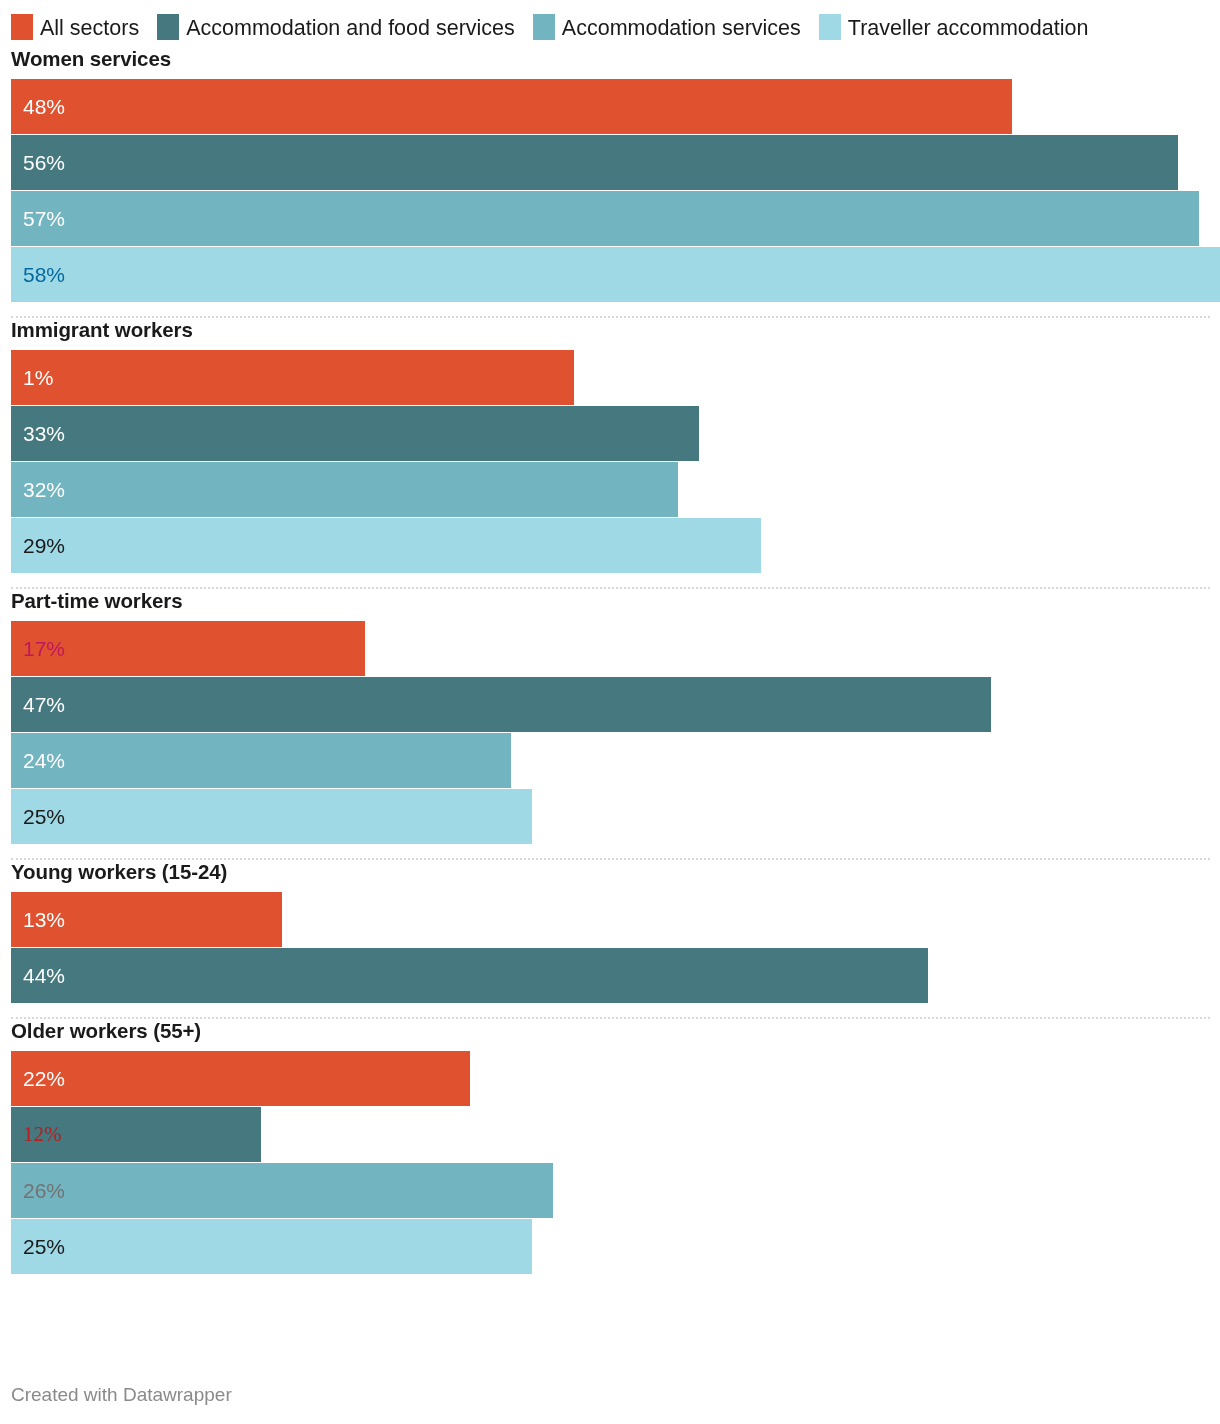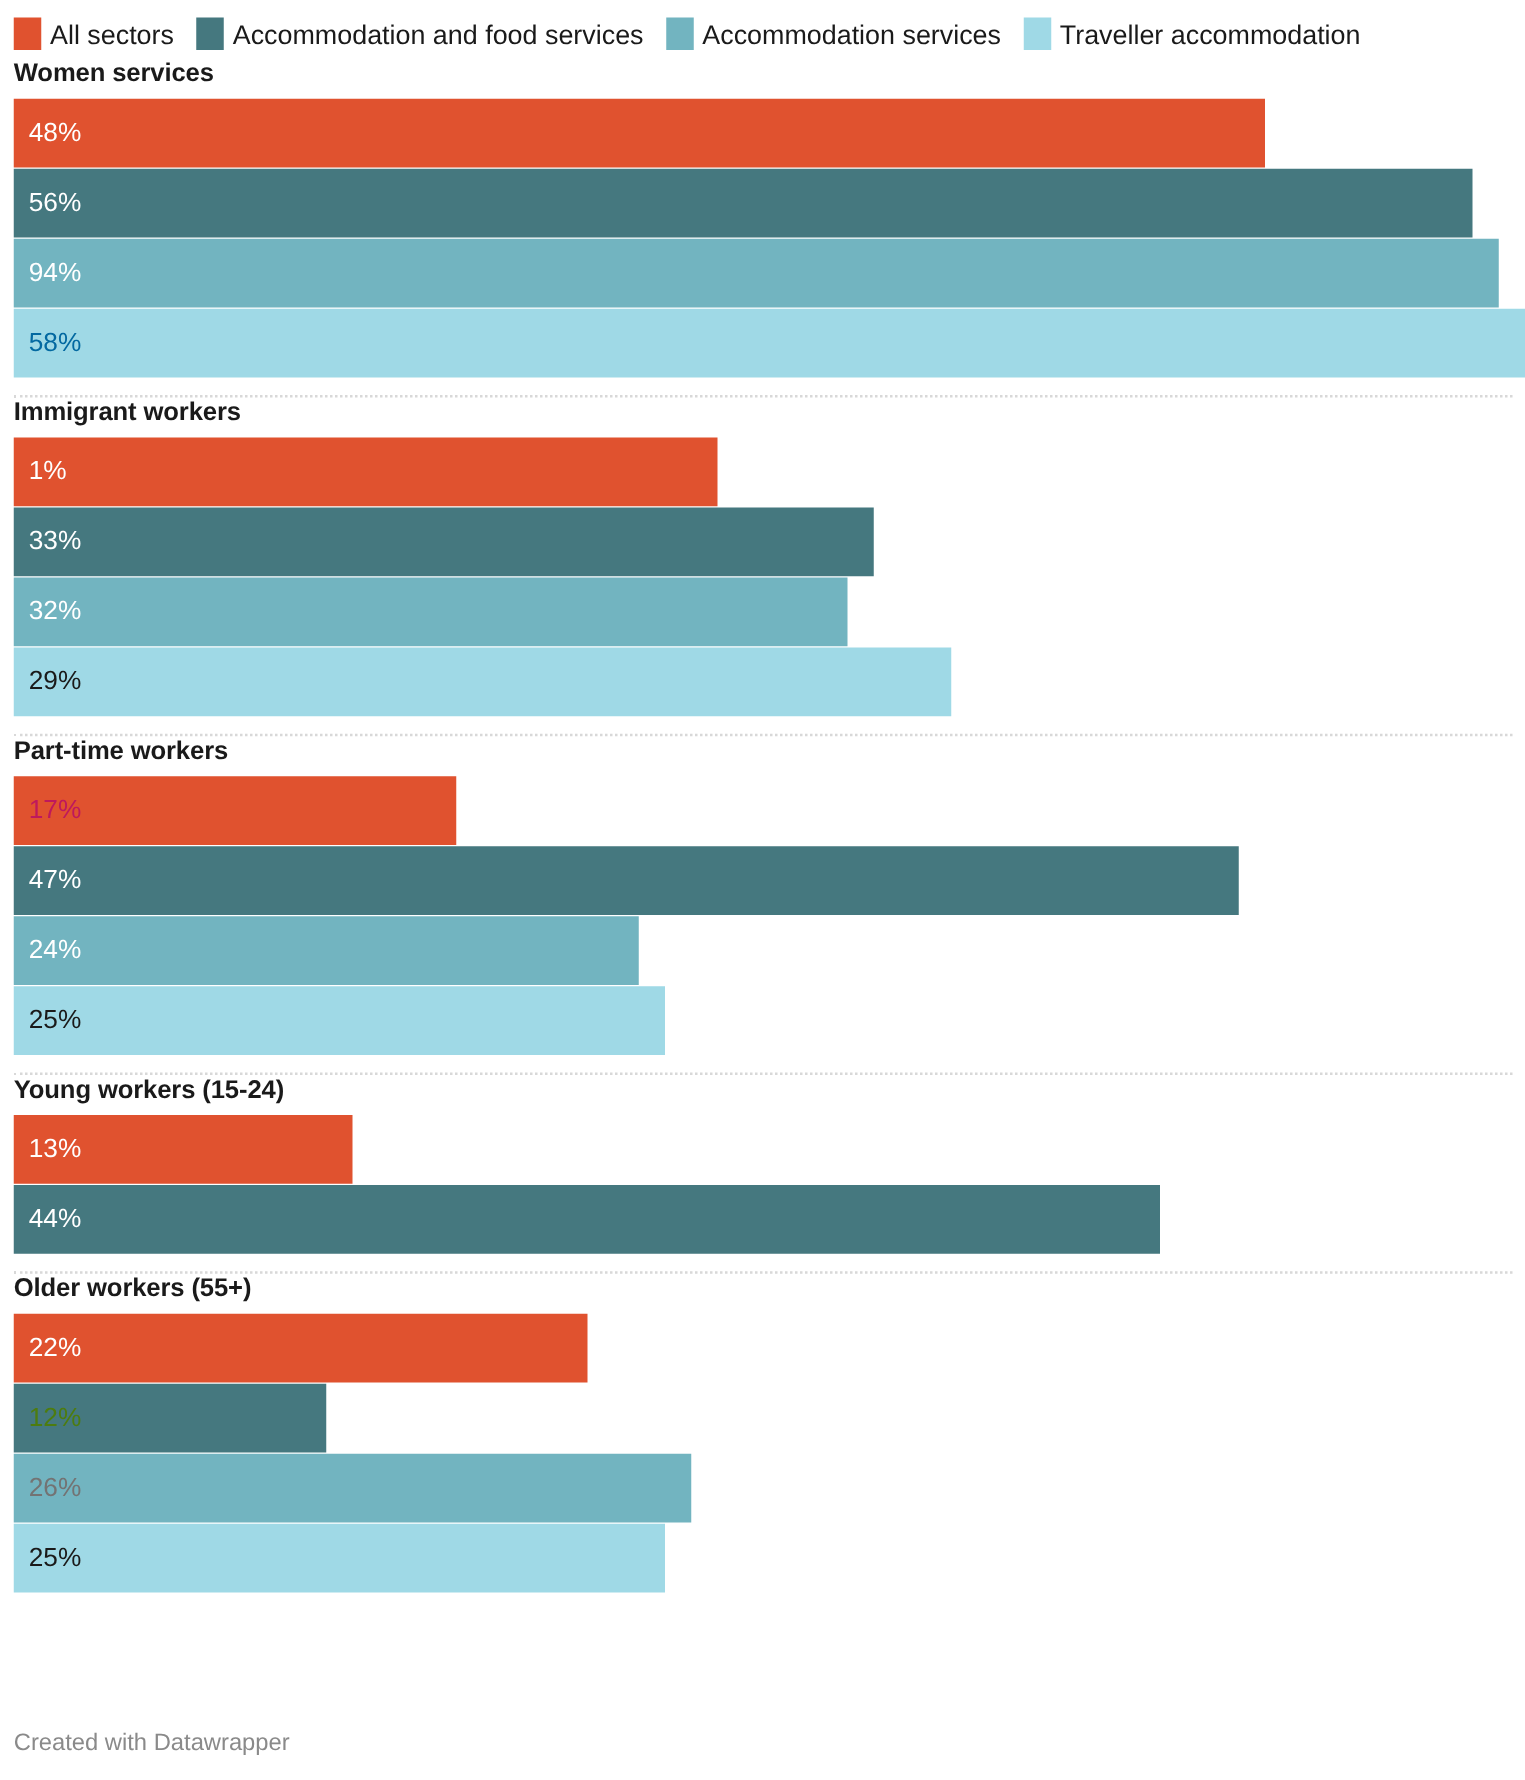--- a/index.html
+++ b/index.html
@@ -117,21 +117,21 @@
           <div class="bar-row">
             <div class="bar" style="width: 1000.55px; background: rgb(224, 82, 47);"></div>
             <span class="bar-label" style="color: rgb(255, 255, 255);">48%</span>
           </div>
           <div class="bar-row">
             <div class="bar" style="width: 1167.31px; background: rgb(69, 120, 127);"></div>
             <span class="bar-label" style="color: rgb(255, 255, 255);">56%</span>
           </div>
           <div class="bar-row">
             <div class="bar" style="width: 1188.16px; background: rgb(114, 180, 192);"></div>
-            <span class="bar-label" style="color: rgb(255, 255, 255);">94%</span>
+            <span class="bar-label" style="color: rgb(255, 255, 255);">57%</span>
           </div>
           <div class="bar-row">
             <div class="bar" style="width: 1209px; background: rgb(159, 217, 230);"></div>
             <span class="bar-label" style="color: #0369a1;">58%</span>
           </div>
         </div>
       </div>
       <div class="divider"></div>
       <div class="group">
         <div class="group-title">Immigrant workers</div>
@@ -193,21 +193,21 @@
       <div class="divider"></div>
       <div class="group">
         <div class="group-title">Older workers (55+)</div>
         <div class="bars">
           <div class="bar-row">
             <div class="bar" style="width: 458.586px; background: rgb(224, 82, 47);"></div>
             <span class="bar-label" style="color: rgb(255, 255, 255);">22%</span>
           </div>
           <div class="bar-row">
             <div class="bar" style="width: 250.138px; background: rgb(69, 120, 127);"></div>
-            <span class="bar-label" style="color: #4d7c0f;">12%</span>
+            <span class="bar-label" style="color: #b91c1c; font-family: Liberation Serif, serif;">12%</span>
           </div>
           <div class="bar-row">
             <div class="bar" style="width: 541.966px; background: rgb(114, 180, 192);"></div>
             <span class="bar-label" style="color: #737373;">26%</span>
           </div>
           <div class="bar-row">
             <div class="bar" style="width: 521.121px; background: rgb(159, 217, 230);"></div>
             <span class="bar-label" style="color: rgb(26, 26, 26);">25%</span>
           </div>
         </div>

